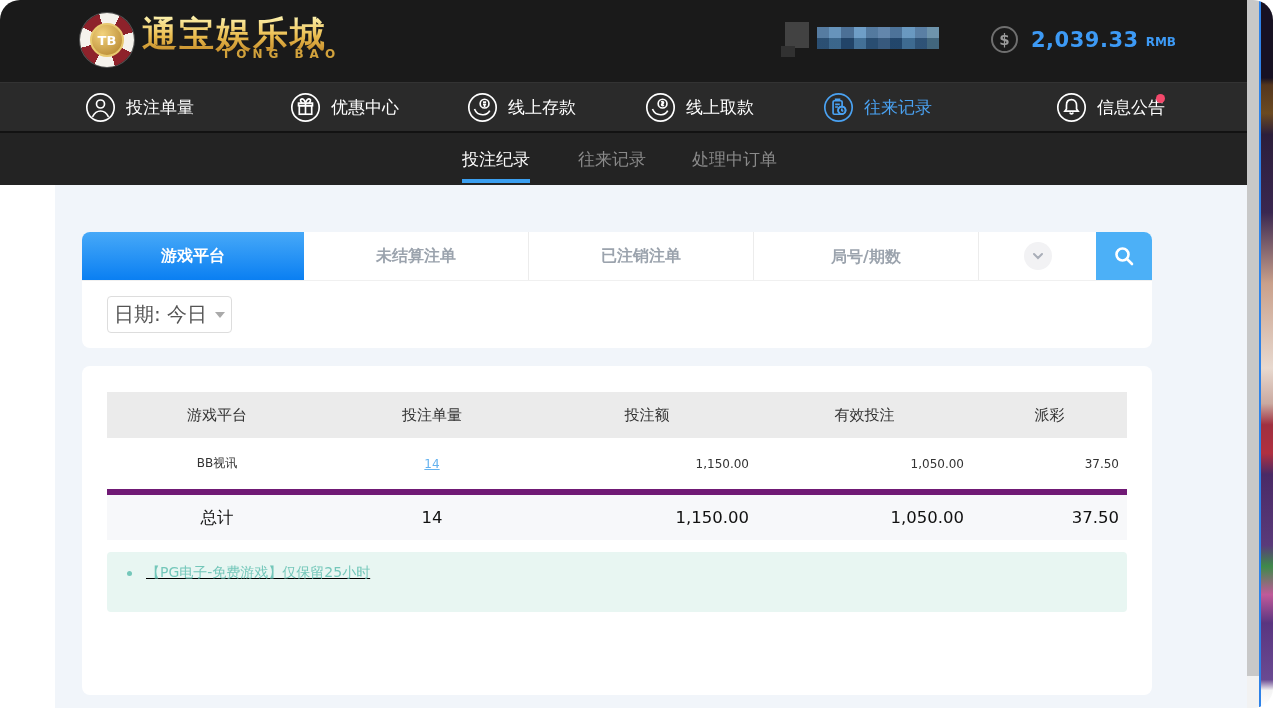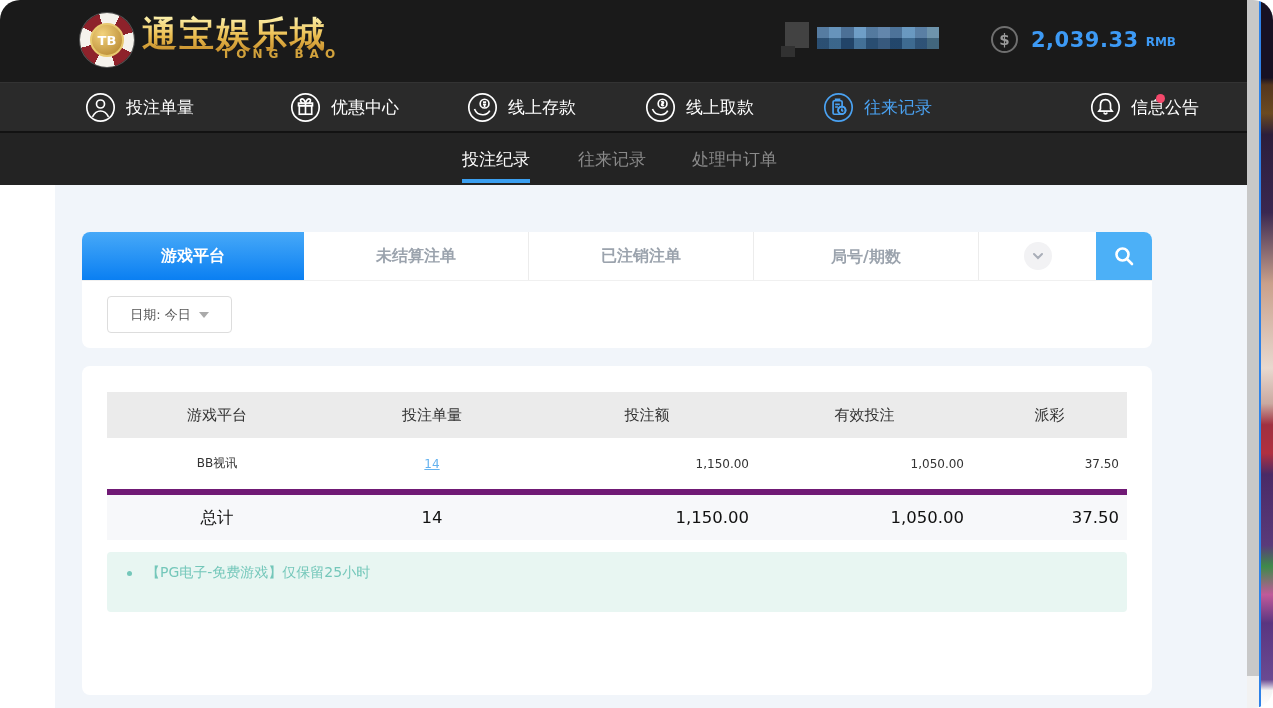--- a/index.html
+++ b/index.html
@@ -70,34 +70,34 @@
   .ftab-chevron { display:flex; align-items:center; justify-content:center; cursor:pointer; background:#fff; }
   .chev-circle { width:28px; height:28px; border-radius:50%; background:#f2f2f4;
     display:flex; align-items:center; justify-content:center; }
   .chev-circle svg { width:14px; height:14px; }
   .ftab-search { background:#4cb0f7; display:flex; align-items:center; justify-content:center;
     border-top-right-radius:8px; cursor:pointer; }
   .ftab-search svg { width:24px; height:24px; }
 
   .date-btn { position:absolute; left:25px; top:64px; width:125px; height:37px; border:1px solid #ddd;
     border-radius:4px; background:#fff; display:flex; align-items:center; justify-content:center; gap:8px;
-    font-size:13px; color:#555; cursor:pointer; }
+    font-size:20px; color:#555; cursor:pointer; }
   .caret-down { width:0; height:0; border-left:5px solid transparent; border-right:5px solid transparent;
     border-top:6px solid #aaa; }
 
   
   table.bet-table { position:absolute; left:25px; top:26px; width:1020px; border-collapse:collapse; }
   .bet-table th { background:#ebebeb; height:46px; font-size:15px; font-weight:normal; color:#333; }
   .bet-table td { height:54px; font-size:12px; color:#333; text-align:center; border-bottom:6px solid #701a75; background:#fff; }
   .bet-table tr.total-row td { background:#f7f8fa; height:48px; font-size:16.5px; color:#111; border-bottom:none; }
   .col-num { text-align:right !important; padding-right:8px; }
   a.count-link { color:#64b2ef; text-decoration:underline; cursor:pointer; }
 
   .notes { position:absolute; left:25px; top:186px; width:1020px; height:60px; background:#e8f6f2;
-    border-radius:4px; padding:8px 0 0 14px; }
+    border-radius:4px; padding:8px 0 0 14px;text-decoration:underline; }
   .note-line { display:flex; align-items:center; height:26px; color:#74c7ba; font-size:14px; }
   .note-bullet { width:5px; height:5px; border-radius:50%; background:#74c7ba; margin:0 14px 0 6px; flex:0 0 auto; }
 
   
   .scrollbar { position:absolute; left:1247px; top:0; width:12px; height:708px; background:#f2f2f2; }
   .scroll-thumb { position:absolute; left:0; top:0; width:12px; height:676px; background:#c8c8c8; }
   .sliver { position:absolute; left:1259px; top:0; width:14px; height:708px; border-left:2px solid #2e82e8;
     background:linear-gradient(180deg,
       #171122 0%, #171122 11%, #54361e 12%, #6b4a21 16%, #2c1e3a 19%, #3a2750 30%,
       #c9a08b 40%, #e8d9cf 52%, #caa9a0 57%, #a03040 60%, #b03040 64%, #4a2a66 67%,
@@ -173,21 +173,21 @@
         <circle cx="12" cy="12" r="10.6"></circle>
           <rect x="7.8" y="6.8" width="7" height="10.4" rx="1"></rect>
         <path d="M9.8 6.8V5.6h3v1.2"></path>
           <path d="M9.4 9.6h3.6M9.4 11.6h2.2"></path>
         <circle cx="14.6" cy="14.2" r="2.9" fill="#2a2a2a"></circle>
           <circle cx="14.6" cy="14.2" r="2.9"></circle>
         <path d="M14.6 12.8v1.5l1.1.7"></path>
       </svg>
       <span>往来记录</span>
     </div>
-    <div class="nav-item" style="left:1090px">
+    <div class="nav-item" style="left:1056px">
       <svg viewBox="0 0 24 24" fill="none" stroke="currentColor" stroke-width="1.3">
         <circle cx="12" cy="12" r="10.6"></circle>
         <path d="M12 5.9c-2.5 0-3.9 1.9-3.9 4.3v3l-1.2 1.6h10.2L15.9 13.2v-3c0-2.4-1.4-4.3-3.9-4.3z"></path>
         <path d="M10.7 15.9a1.35 1.35 0 0 0 2.6 0"></path>
       </svg>
       <span>信息公告</span>
     </div>
     <div class="nav-badge"></div>
   </div>
 

